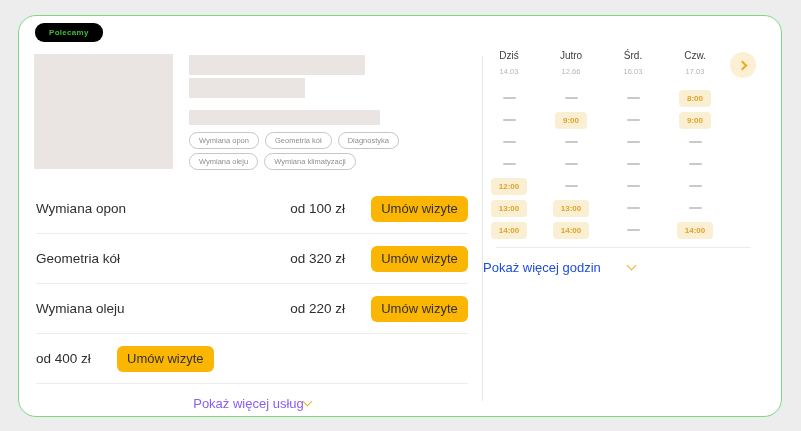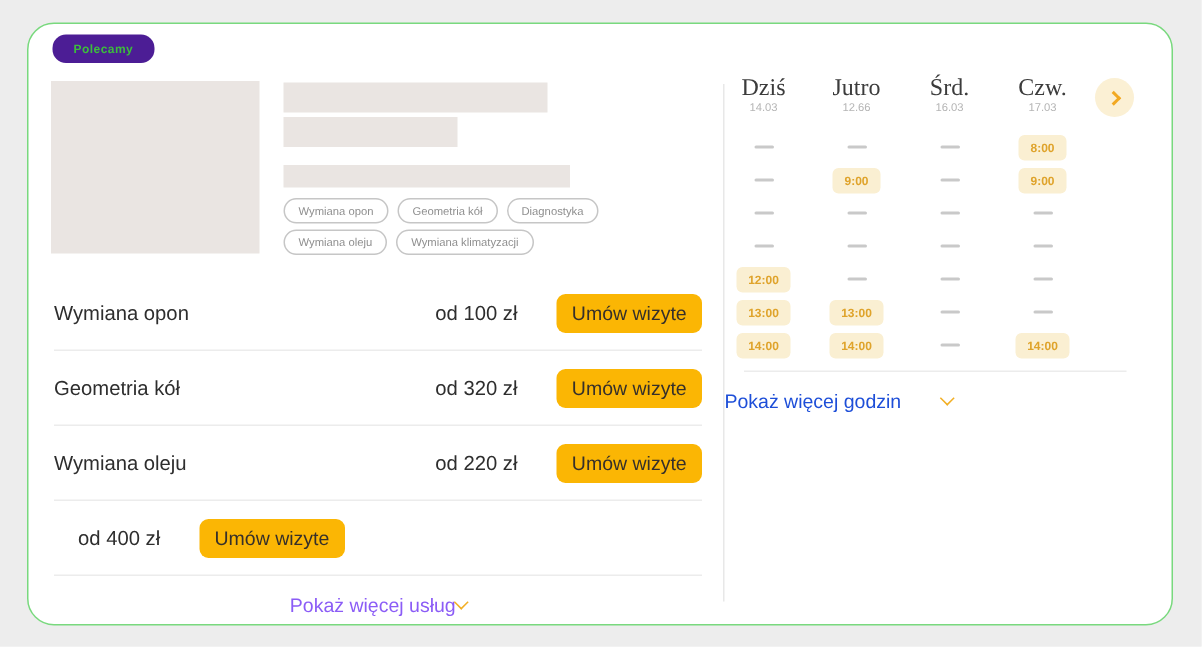--- a/index.html
+++ b/index.html
@@ -2,59 +2,59 @@
 <html><head>
 <meta charset="utf-8">
 <style>
   * { margin:0; padding:0; box-sizing:border-box; }
   html,body { width:801px; height:431px; background:#EDEDED; overflow:hidden;
               font-family:"Liberation Sans", sans-serif; }
   .card { position:absolute; left:18px; top:15px; width:764px; height:402px;
           background:#fff; border:1.5px solid #79D97E; border-radius:18px; }
 
   
-  .badge { position:absolute; left:16px; top:7px; background:#4c1d95; color:#3CBD3C;
+  .badge { position:absolute; left:16px; top:7px; background:#000000; color:#3CBD3C;
            font-size:8px; font-weight:bold; letter-spacing:.3px; padding:5px 14px;
            border-radius:9px; }
 
   
   .sk { background:#EAE5E2; }
   .sk-img  { position:absolute; left:15px;  top:38px; width:139px; height:115px; }
   .sk-b1   { position:absolute; left:170px; top:39px; width:176px; height:20px; }
   .sk-b2   { position:absolute; left:170px; top:62px; width:116px; height:20px; }
   .sk-b3   { position:absolute; left:170px; top:94px; width:191px; height:15px; }
 
   .tags { position:absolute; left:170px; top:116px; width:270px;
           display:flex; flex-wrap:wrap; gap:4px 6px; }
   .tag { border:1px solid #C6C6C6; border-radius:9px; padding:3px 9px;
          font-size:7.5px; color:#8F8F8F; background:#fff; white-space:nowrap; }
 
   
   .services { position:absolute; left:17px; top:168px; width:432px; }
   .service-row { height:50px; display:flex; align-items:center;
                  border-bottom:1px solid #ECECEC; }
   .service-name  { flex:1; font-size:13.5px; color:#2E2E2E; }
-  .service-price { font-size:13.5px; color:#2E2E2E; margin-right:26px;margin-left:16px; }
+  .service-price { font-size:13.5px; color:#2E2E2E; margin-right:26px; }
   .book-btn { width:97px; height:26px; background:#FBB604; border:none; border-radius:6px;
               font-family:"Liberation Sans", sans-serif; font-size:13px; color:#36302A;
               font-weight:500; cursor:pointer; }
 
   .show-more { height:30px; margin-top:4px; display:flex; align-items:center;
                justify-content:center; font-size:13px; color:#8b5cf6;
                cursor:pointer; }
   .chev-down { width:7px; height:7px; border-right:1.8px solid #F2AF25;
                border-bottom:1.8px solid #F2AF25; transform:rotate(45deg);
                display:inline-block; margin-top:-4px; }
 
   
   .vdivider { position:absolute; left:463px; top:40px; width:1px; height:345px;
               background:#E8E8E8; }
   .calendar { position:absolute; left:459px; top:34px; display:flex; }
   .cal-col { width:62px; display:flex; flex-direction:column; align-items:center; }
-  .cal-day  { font-size:16px; color:#3C3C3C; font-weight:500; height:17px;font-family:Liberation Serif, serif; }
+  .cal-day  { font-size:10px; color:#3C3C3C; font-weight:500; height:17px; }
   .cal-date { font-size:7.5px; color:#B5B5B5; height:11px; }
   .cal-slots { margin-top:9px; display:flex; flex-direction:column; }
   .slot-cell { height:22px; width:62px; display:flex; align-items:center;
                justify-content:center; }
   .chip { background:#FAEFD2; color:#DFA32B; font-size:8px; font-weight:bold;
           border:none; border-radius:4px; padding:4px 8px; cursor:pointer;
           font-family:"Liberation Sans", sans-serif; }
   .dash { width:13px; height:2px; background:#C9C9C9; border-radius:1px; }
 
   .next-btn { position:absolute; left:711px; top:36px; width:26px; height:26px;

